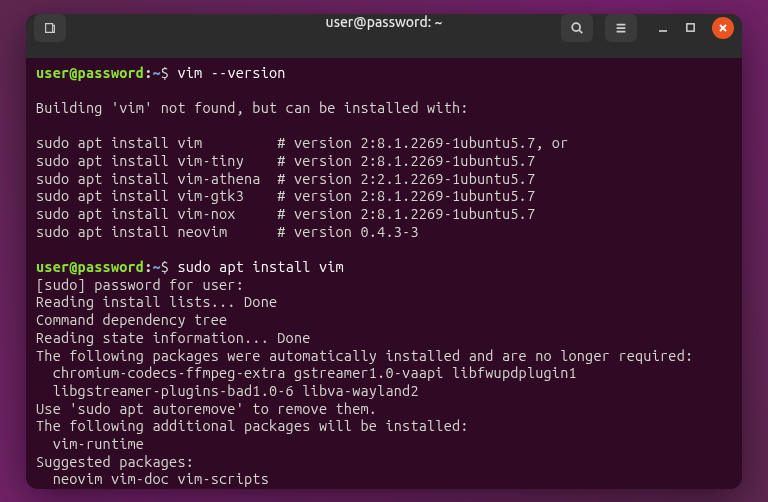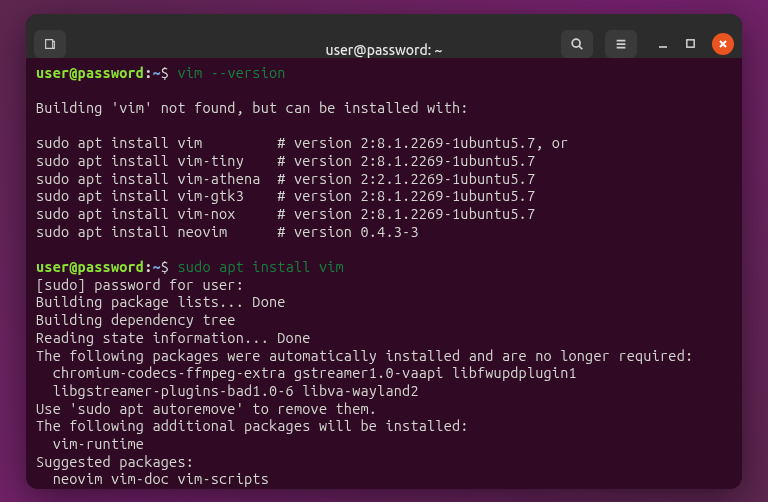--- a/index.html
+++ b/index.html
@@ -23,21 +23,21 @@
       background: #300a24;
       border-radius: 12px;
       overflow: hidden;
       box-shadow: 0 10px 40px rgba(0,0,0,0.5);
       position: relative;
     }
     .titlebar {
       height: 44px;
       background: #2c2c2c;
       display: flex;
-      align-items: flex-end;
+      align-items: flex-start;
       padding: 0 8px;
       position: relative;
     }
     .titlebar-left {
       display: flex;
       align-items: center;
     }
     .newtab-btn {
       width: 32px;
       height: 28px;
@@ -131,21 +131,21 @@
       font-weight: bold;
     }
     .prompt-path {
       color: #729fcf;
       font-weight: bold;
     }
     .prompt-dollar {
       color: #d3d7cf;
     }
     .cmd {
-      color: #15803d;
+      color: #ffffff;
     }
     .output {
       color: #d3d7cf;
     }
   </style>
 </head>
 <body>
 
 <div class="terminal-window">
 
@@ -199,22 +199,22 @@
 
 <span class="output">sudo apt install vim         # version 2:8.1.2269-1ubuntu5.7, or</span>
 <span class="output">sudo apt install vim-tiny    # version 2:8.1.2269-1ubuntu5.7</span>
 <span class="output">sudo apt install vim-athena  # version 2:2.1.2269-1ubuntu5.7</span>
 <span class="output">sudo apt install vim-gtk3    # version 2:8.1.2269-1ubuntu5.7</span>
 <span class="output">sudo apt install vim-nox     # version 2:8.1.2269-1ubuntu5.7</span>
 <span class="output">sudo apt install neovim      # version 0.4.3-3</span>
 
 <span class="prompt-user">user@password</span><span class="prompt-colon">:</span><span class="prompt-path">~</span><span class="prompt-dollar">$</span> <span class="cmd">sudo apt install vim</span>
 <span class="output">[sudo] password for user:</span>
-<span class="output">Building package lists... Done</span>
-<span class="output">Building dependency tree</span>
+<span class="output">Reading install lists... Done</span>
+<span class="output">Command dependency tree</span>
 <span class="output">Reading state information... Done</span>
 <span class="output">The following packages were automatically installed and are no longer required:</span>
 <span class="output">  chromium-codecs-ffmpeg-extra gstreamer1.0-vaapi libfwupdplugin1</span>
 <span class="output">  libgstreamer-plugins-bad1.0-6 libva-wayland2</span>
 <span class="output">Use 'sudo apt autoremove' to remove them.</span>
 <span class="output">The following additional packages will be installed:</span>
 <span class="output">  vim-runtime</span>
 <span class="output">Suggested packages:</span>
 <span class="output">  neovim vim-doc vim-scripts</span></div>
 

